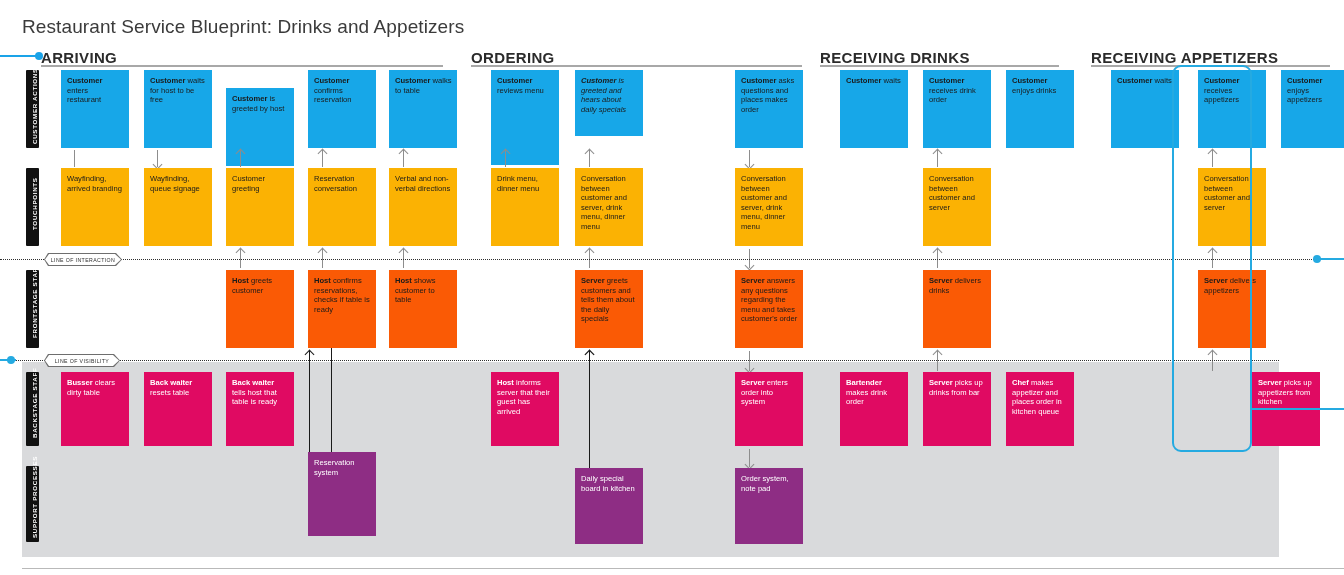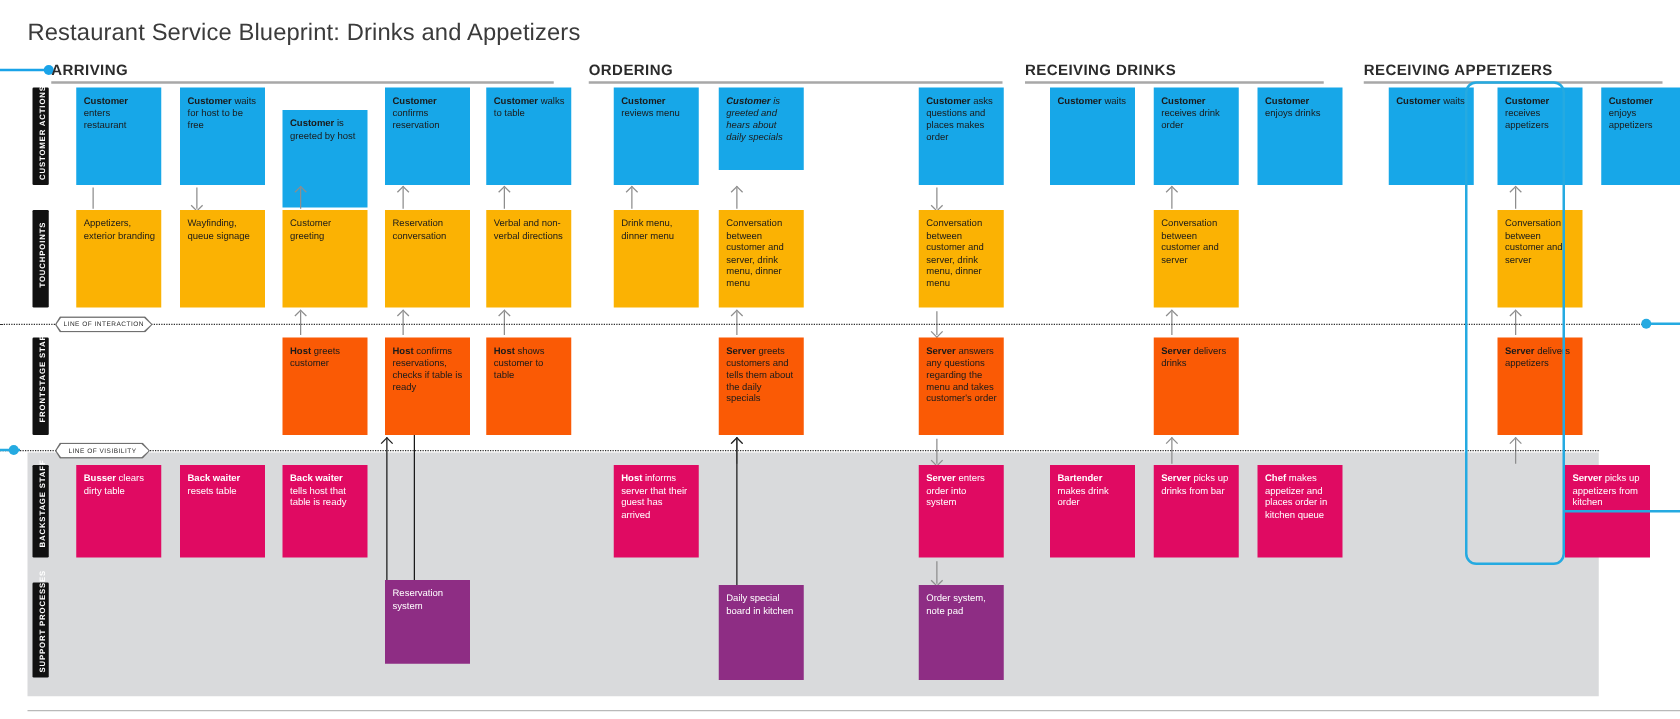--- a/index.html
+++ b/index.html
@@ -24,21 +24,21 @@
     width: 1257px; height: 195px; background: #d9dadc;
   }
   .bottom-rule {
     position: absolute; left: 22px; top: 568px;
     width: 1322px; height: 1px; background: #b9b9b9;
   }
 
   
   .phase { position: absolute; }
   .phase .phase-label {
-    font-size: 12px; font-weight: 600; color: #2b2b2b;
+    font-size: 15px; font-weight: 600; color: #2b2b2b;
     letter-spacing: 0.35px; white-space: nowrap;
     position: absolute; left: 0; top: 0;
   }
   .phase .phase-rule {
     position: absolute; left: 0; top: 16px; height: 2px; background: #a8a8a8;
   }
   .phase-lead {
     position: absolute; height: 2px; background: #1aa3e8; top: 55px;
   }
   .phase-lead .dot {
@@ -169,21 +169,21 @@
   </div>
   <div class="blk cust" style="left:206px; top:88px; height:78px;">
     <b>Customer</b><span> is greeted by host</span>
   </div>
   <div class="blk cust" style="left:288px; top:70px; height:78px;">
     <b>Customer</b><span> confirms reservation</span>
   </div>
   <div class="blk cust" style="left:369px; top:70px; height:78px;">
     <b>Customer</b><span> walks to table</span>
   </div>
-  <div class="blk cust" style="left:471px; top:70px; height:78px;">
+  <div class="blk cust" style="left:471px; top:70px; height:95px;">
     <b>Customer</b><span> reviews menu</span>
   </div>
   <div class="blk cust" style="left:555px; top:70px; height:66px;font-style:italic;">
     <b>Customer</b><span> is greeted and hears about daily specials</span>
   </div>
   <div class="blk cust" style="left:715px; top:70px; height:78px;">
     <b>Customer</b><span> asks questions and places makes order</span>
   </div>
   <div class="blk cust" style="left:820px; top:70px; height:78px;">
     <b>Customer</b><span> waits</span>
@@ -236,21 +236,21 @@
   <div class="arrow up" style="left:937px; top:150px; height:17px;">
     <div class="shaft" style="height:17px;"></div>
       <div class="vhead"></div>
   </div>
   <div class="arrow up" style="left:1212px; top:150px; height:17px;">
     <div class="shaft" style="height:17px;"></div>
       <div class="vhead"></div>
   </div>
 
   <div class="blk touch" style="left:41px; top:168px; height:78px;">
-    <span>Appetizers, exterior branding</span>
+    <span>Wayfinding, arrived branding</span>
   </div>
   <div class="blk touch" style="left:124px; top:168px; height:78px;">
     <span>Wayfinding, queue signage</span>
   </div>
   <div class="blk touch" style="left:206px; top:168px; height:78px;">
     <span>Customer greeting</span>
   </div>
   <div class="blk touch" style="left:288px; top:168px; height:78px;">
     <span>Reservation conversation</span>
   </div>
@@ -391,21 +391,21 @@
   </div>
   <div class="blk back" style="left:1232px; top:372px; height:74px;">
     <b>Server</b><span> picks up appetizers from kitchen</span>
   </div>
 
   <div class="arrow down" style="left:749px; top:449px; height:18px;">
     <div class="shaft" style="height:18px;"></div>
       <div class="vhead"></div>
   </div>
 
-  <div class="blk supp" style="left:288px; top:464px; height:67px;">
+  <div class="blk supp" style="left:288px; top:452px; height:84px;">
     <span>Reservation system</span>
   </div>
   <div class="blk supp" style="left:555px; top:468px; height:76px;">
     <span>Daily special board in kitchen</span>
   </div>
   <div class="blk supp" style="left:715px; top:468px; height:76px;">
     <span>Order system, note pad</span>
   </div>
 
   <div class="lasso" style="left:1172px; top:65px; width:80px; height:387px;"></div>

